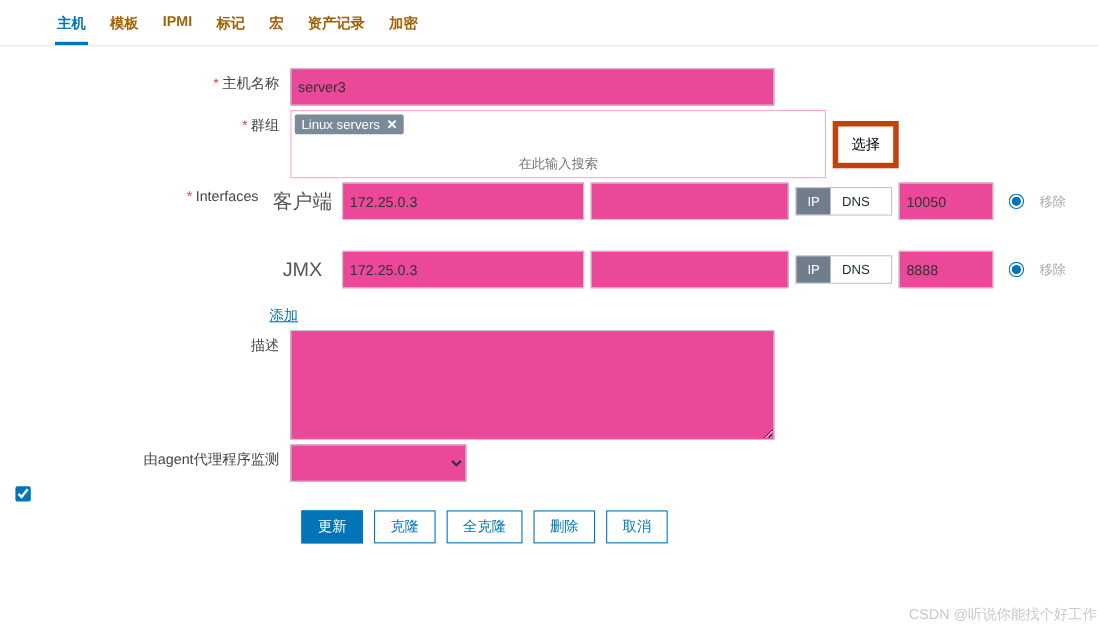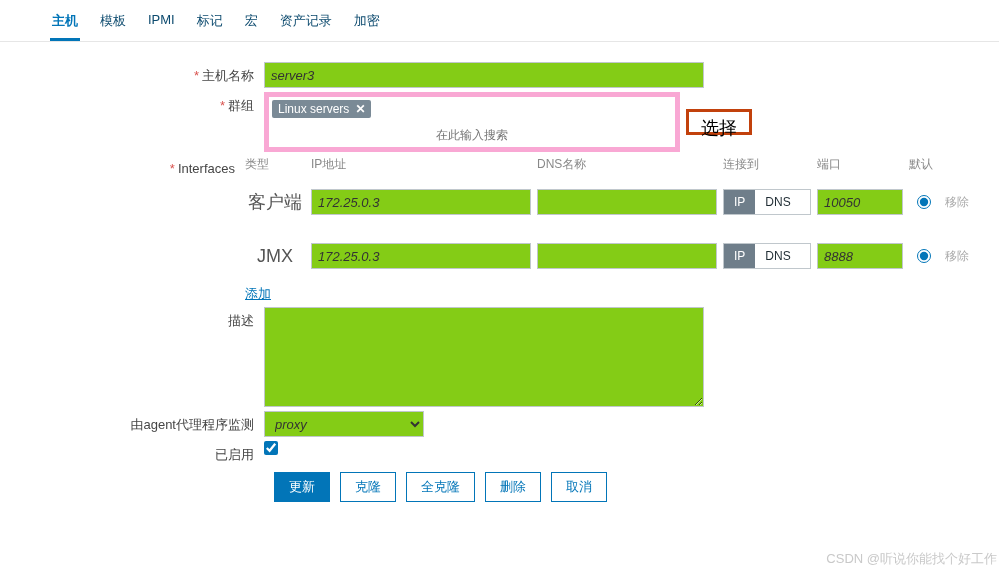--- a/index.html
+++ b/index.html
@@ -13,24 +13,25 @@
       overflow: hidden;
       position: relative;
     }
     .tabs {
       display: flex;
       gap: 18px;
       padding: 8px 14px 0;
       border-bottom: 1px solid #e6e6e6;
     }
     .tab {
-      color: #0c4a6e;
+      color: #a16207;
       cursor: pointer;
       padding: 4px 2px 8px;
       font-size: 13px;
+      font-weight: bold;
     }
     .tab.active {
       color: #0275b8;
       border-bottom: 3px solid #0275b8;
       font-weight: bold;
       margin-left: 36px;
     }
     .form {
       padding: 20px 14px 10px;
     }
@@ -44,35 +45,34 @@
       text-align: right;
       padding-right: 10px;
       padding-top: 5px;
       color: #454545;
       font-size: 13px;
     }
     .label .req { color: #d9534f; margin-right: 3px; }
     .field { flex: 1; display: flex; align-items: center; gap: 6px; }
     input[type="text"], textarea, select {
       border: 1px solid #c0c7cc;
-      padding: 4px 6px;
+      padding: 16px 6px;
       font-size: 13px;
       color: #333;
-      background: #84cc16;
-      font-style: italic;
+      background: #ec4899;
     }
     .wide-input { width: 440px; height: 26px; }
     .tagbox {
-      border: 5px solid #f9a8d4;
-      width: 416px;
+      border: 1px solid #f9a8d4;
+      width: 487px;
       min-height: 48px;
       padding: 3px;
       display: flex;
       flex-direction: column;
-      gap: 8px;
+      gap: 18px;
     }
     .tag {
       background: #7a8a96;
       color: #fff;
       padding: 2px 6px;
       border-radius: 2px;
       display: inline-flex;
       align-items: center;
       gap: 6px;
       width: fit-content;
@@ -82,26 +82,26 @@
     .tag-search {
       border: none;
       outline: none;
       width: 100%;
       font-size: 12px;
       color: #999;
       padding: 2px 4px;
       text-align: center;
     }
     .btn-select {
-      border: 3px solid #c2410c;
+      border: 5px solid #c2410c;
       background: #fff;
       padding: 4px 12px;
       cursor: pointer;
-      height: 26px;
-      font-size: 18px;
+      height: 43px;
+      font-size: 13px;
     }
     .iface-header, .iface-row {
       display: grid;
       grid-template-columns: 60px 220px 180px 88px 86px 30px 40px;
       gap: 6px;
       align-items: center;
       margin-bottom: 10px;
     }
     .iface-header div { color: #888; font-size: 12px; }
     .iface-type { color: #555; text-align: center; font-size: 18px; }
@@ -185,29 +185,20 @@
         </div>
         <input class="tag-search" placeholder="在此输入搜索" style="">
       </div>
       <button class="btn-select">选择</button>
     </div>
   </div>
 
   <div class="row">
     <div class="label"><span class="req">*</span><span>Interfaces</span></div>
     <div class="field" style="flex-direction:column; align-items:flex-start;">
-      <div class="iface-header">
-        <div>类型</div>
-        <div>IP地址</div>
-        <div>DNS名称</div>
-        <div>连接到</div>
-        <div>端口</div>
-        <div>默认</div>
-        <div></div>
-      </div>
 
       <div class="iface-row">
         <div class="iface-type">客户端</div>
         <input type="text" class="ip-input" value="172.25.0.3" style="">
         <input type="text" class="dns-input" value="" style="">
         <div class="toggle">
           <div class="on">IP</div>
           <div>DNS</div>
         </div>
         <input type="text" class="port-input" value="10050" style="">
@@ -246,21 +237,20 @@
   <div class="row">
     <div class="label">由agent代理程序监测</div>
     <div class="field">
       <select class="select-proxy">
         <option>proxy</option>
       </select>
     </div>
   </div>
 
   <div class="row">
-    <div class="label">已启用</div>
     <div class="field">
       <input type="checkbox" checked="" style="">
     </div>
   </div>
 
   <div class="buttons">
     <button class="btn primary">更新</button>
     <button class="btn">克隆</button>
     <button class="btn">全克隆</button>
     <button class="btn">删除</button>

